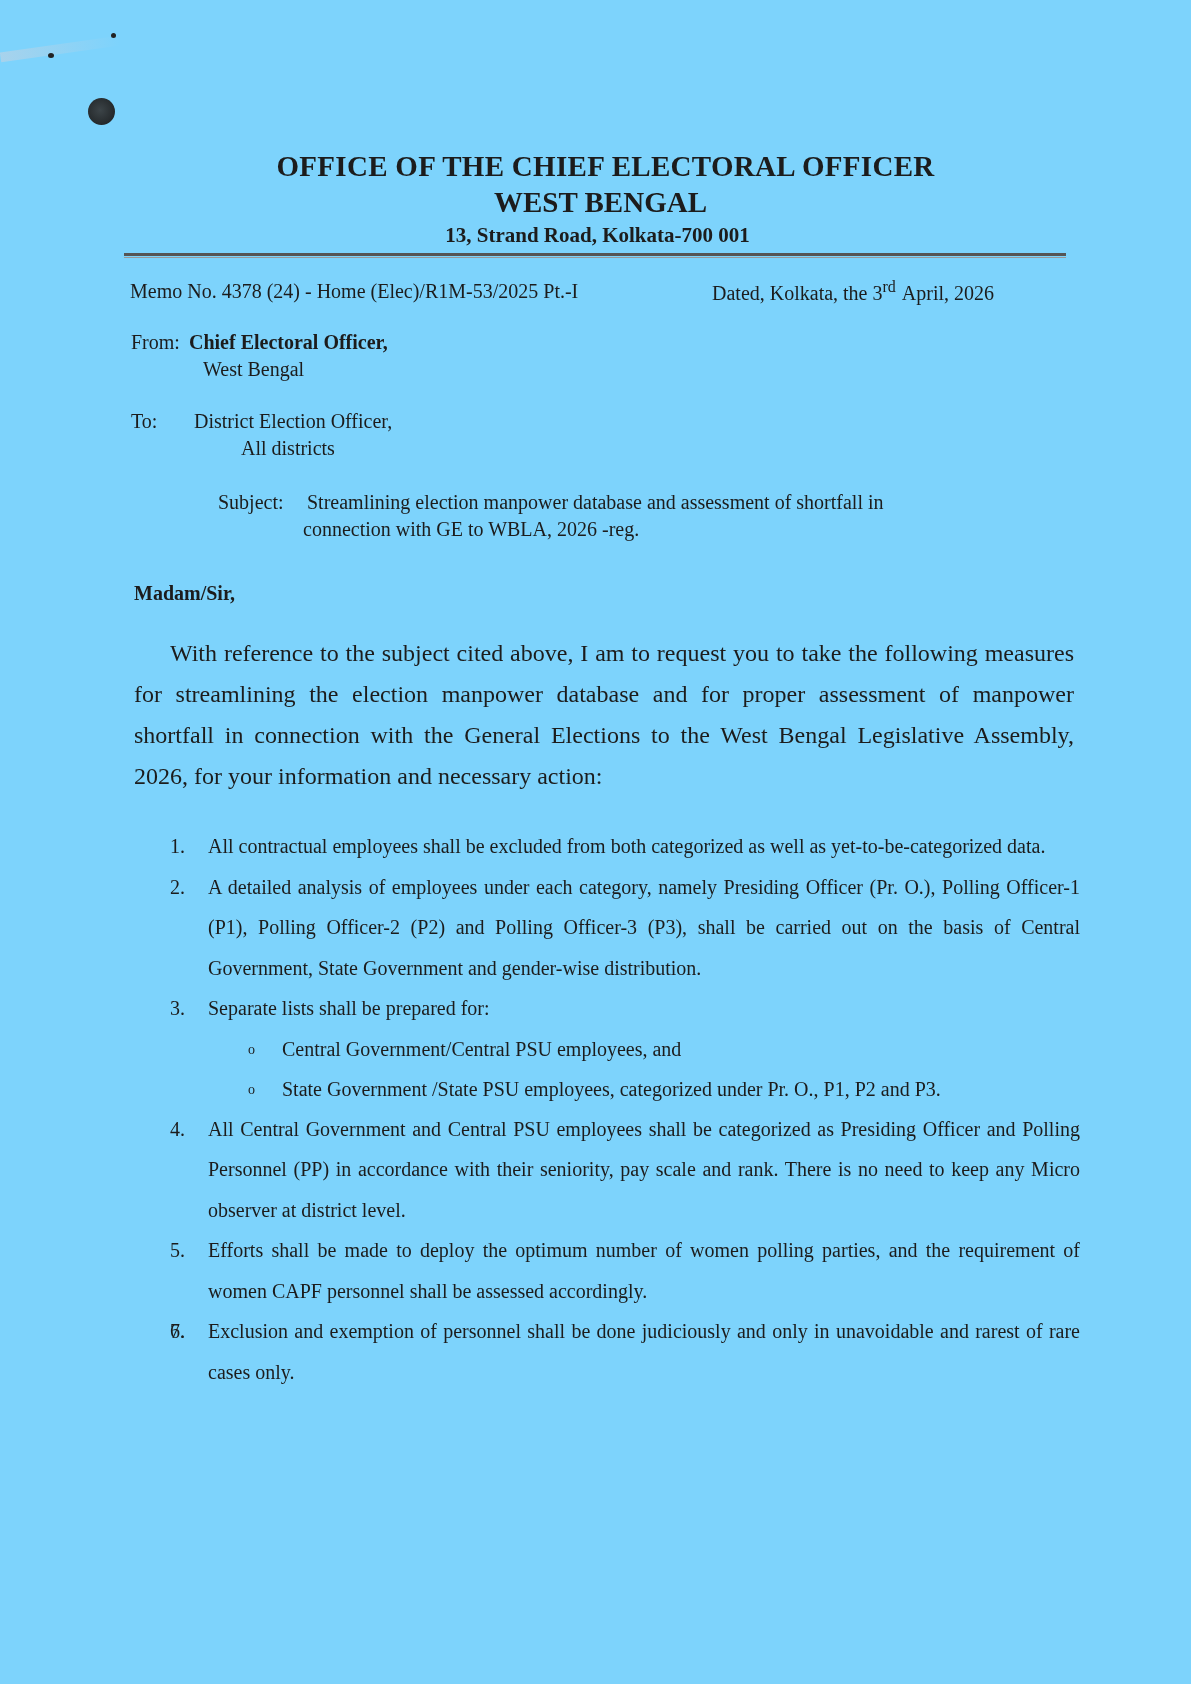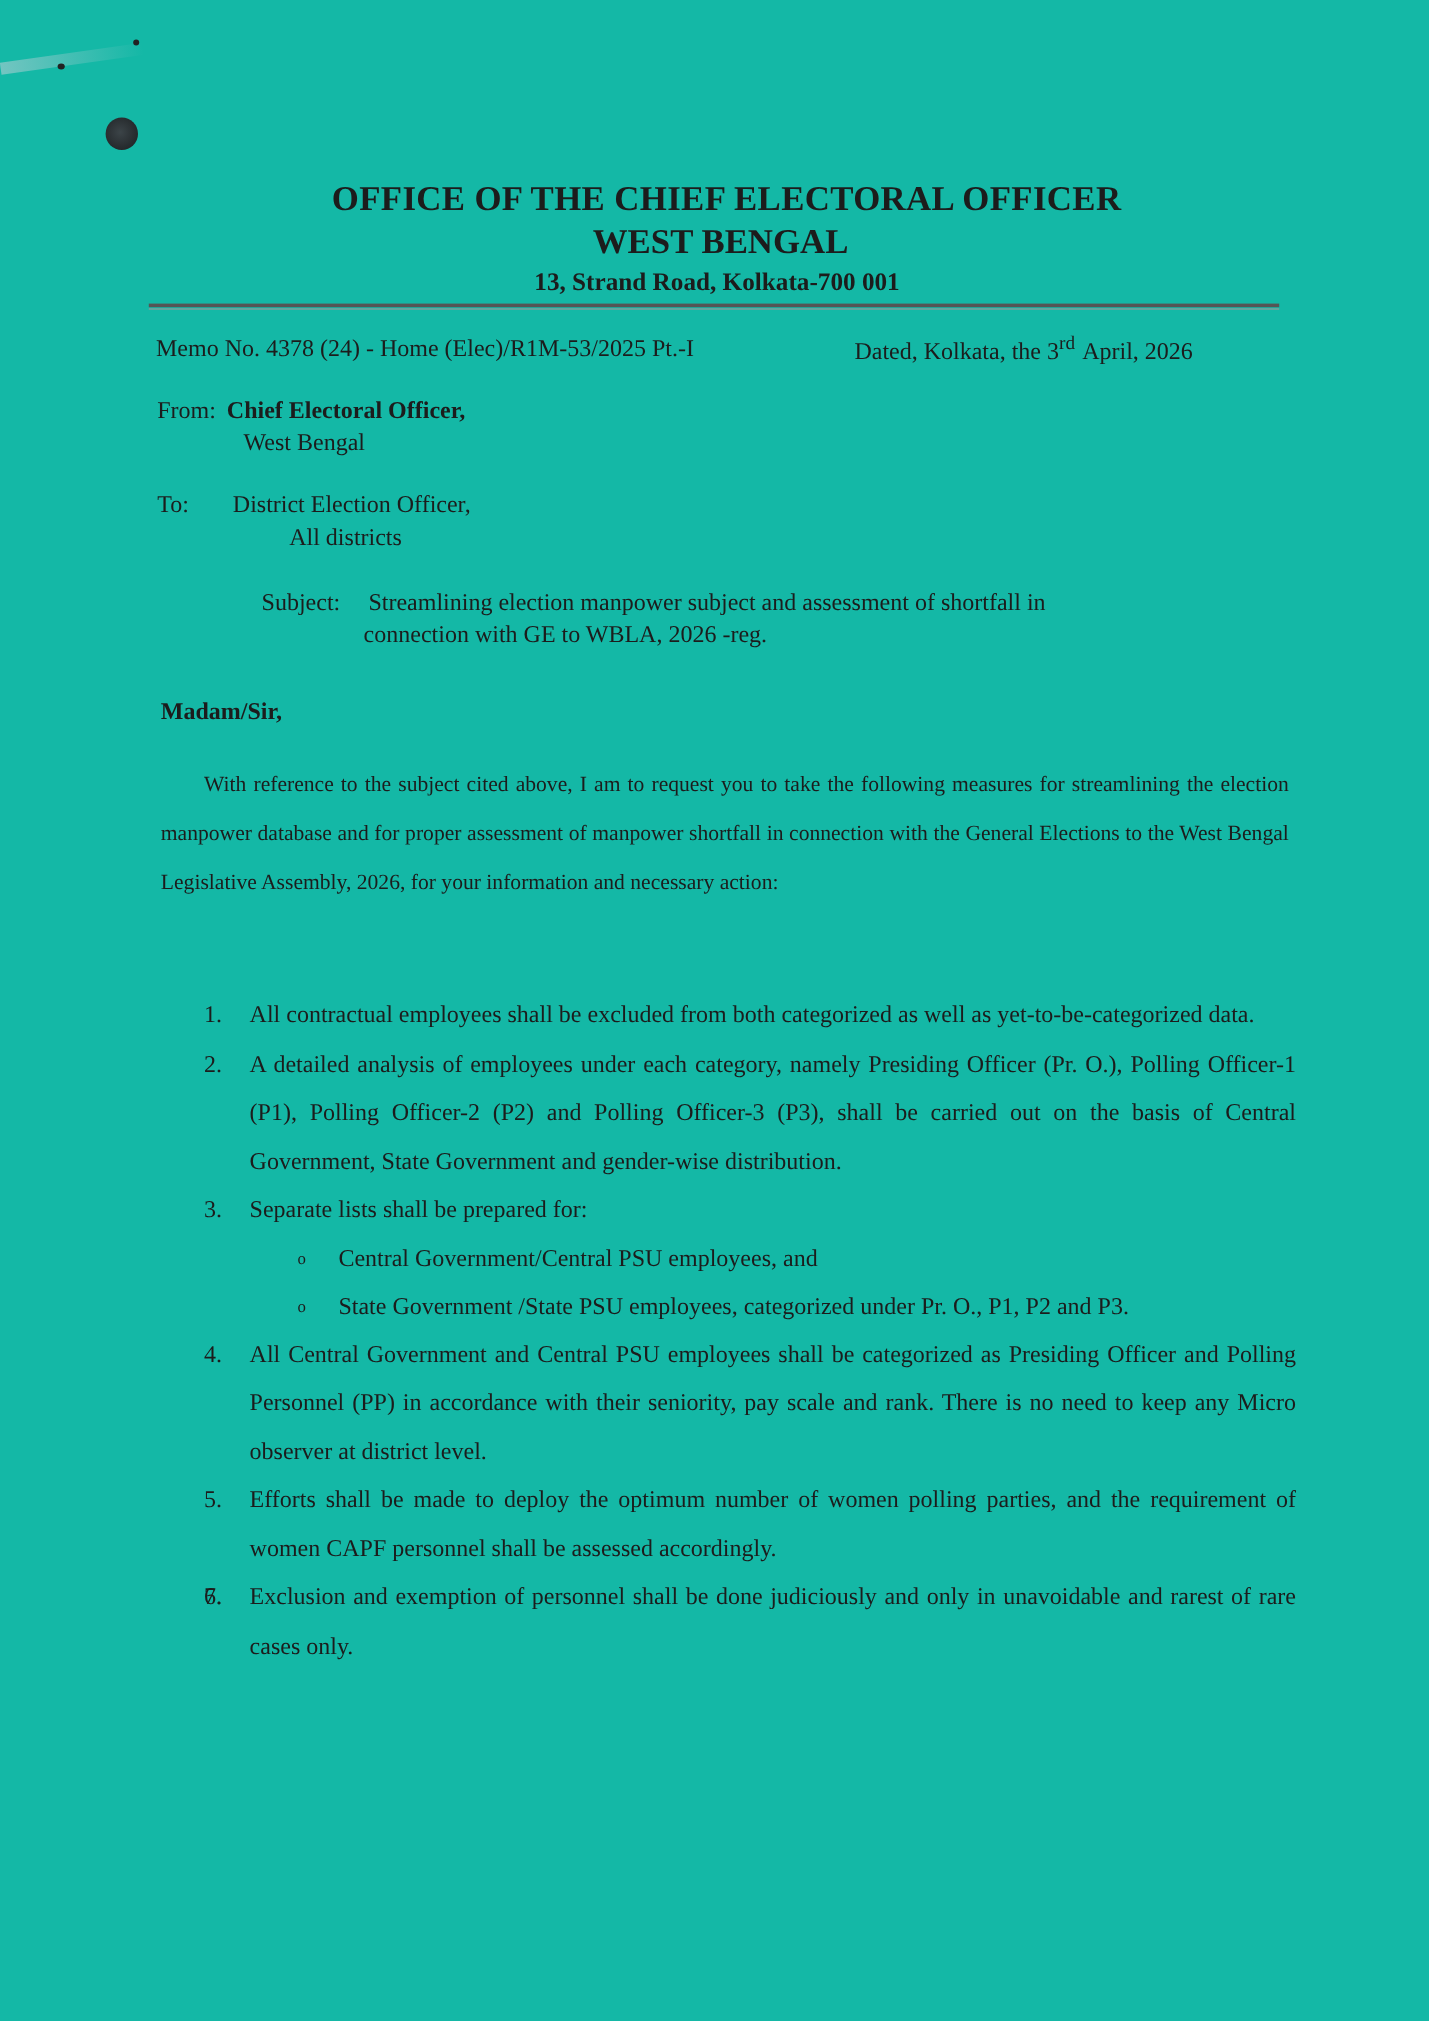--- a/index.html
+++ b/index.html
@@ -1,21 +1,21 @@
 <!DOCTYPE html>
 <html><head>
 <meta charset="utf-8">
 <style>
   html, body { margin: 0; padding: 0; background: #ffffff; }
   body {
     width: 1191px; height: 1684px; position: relative; overflow: hidden;
     font-family: "Liberation Serif", "DejaVu Serif", serif;
     color: #1c1c1c;
   }
-  .page { position: absolute; inset: 0; background: #14b8a6; }
+  .page { position: absolute; inset: 0; background: #7dd3fc; }
 
   
   .mark-streak { position: absolute; left: 0; top: 44px; width: 120px; height: 10px;
     background: linear-gradient(90deg, rgba(210,210,220,0.5), rgba(220,220,225,0)); transform: rotate(-8deg); }
   .mark-dot-a { position: absolute; left: 48px; top: 53px; width: 6px; height: 5px; background: #222; border-radius: 50%; }
   .mark-dot-b { position: absolute; left: 111px; top: 33px; width: 5px; height: 5px; background: #222; border-radius: 50%; }
   .punch-hole { position: absolute; left: 88px; top: 98px; width: 27px; height: 27px; border-radius: 50%;
     background: radial-gradient(circle at 45% 45%, #3c4448, #1a1d1f); }
 
   
@@ -38,21 +38,21 @@
   .to-lbl { left: 131px; top: 411px; }
   .to-1 { left: 194px; top: 411px; }
   .to-2 { left: 198px; top: 438px; margin-left: 43px; }
 
   .subj-lbl { left: 218px; top: 492px; }
   .subj-1 { left: 307px; top: 492px; }
   .subj-2 { left: 303px; top: 519px; }
 
   .salute { left: 134px; top: 583px; font-weight: bold; }
 
-  .para { left: 134px; width: 940px; top: 633px; font-size: 18px; line-height: 41px;
+  .para { left: 134px; width: 940px; top: 633px; font-size: 24px; line-height: 41px;
     text-align: justify; white-space: normal; text-indent: 36px; position: absolute; }
 
   .list { position: absolute; left: 170px; width: 910px; top: 826px; margin: 0; padding: 0; list-style: none; }
   .list li { position: relative; padding-left: 38px; font-size: 20px; line-height: 40.5px; text-align: justify; }
   .list li .num { position: absolute; left: 0; top: 0; }
   .sub { list-style: none; margin: 0; padding: 0 0 0 40px; }
   .sub li { padding-left: 34px; line-height: 40px; }
   .sub li .bullet { position: absolute; left: 0; top: 1px; font-size: 14px; }
 </style>
 </head>
@@ -75,21 +75,21 @@
 
   <div class="t from-lbl">From:</div>
   <div class="t from-1">Chief Electoral Officer,</div>
   <div class="t from-2">West Bengal</div>
 
   <div class="t to-lbl">To:</div>
   <div class="t to-1">District Election Officer,</div>
   <div class="t to-2">All districts</div>
 
   <div class="t subj-lbl">Subject:</div>
-  <div class="t subj-1">Streamlining election manpower subject and assessment of shortfall in</div>
+  <div class="t subj-1">Streamlining election manpower database and assessment of shortfall in</div>
   <div class="t subj-2">connection with GE to WBLA, 2026 -reg.</div>
 
   <div class="t salute">Madam/Sir,</div>
 
   <div class="para">With reference to the subject cited above, I am to request you to take the following measures for streamlining the election manpower database and for proper assessment of manpower shortfall in connection with the General Elections to the West Bengal Legislative Assembly, 2026, for your information and necessary action:</div>
 
   <ol class="list">
     <li><span class="num">1.</span><span>All contractual employees shall be excluded from both categorized as well as yet-to-be-categorized data.</span></li>
     <li><span class="num">2.</span><span>A detailed analysis of employees under each category, namely Presiding Officer (Pr. O.), Polling Officer-1 (P1), Polling Officer-2 (P2) and Polling Officer-3 (P3), shall be carried out on the basis of Central Government, State Government and gender-wise distribution.</span></li>
     <li><span class="num">3.</span><span>Separate lists shall be prepared for:</span>

